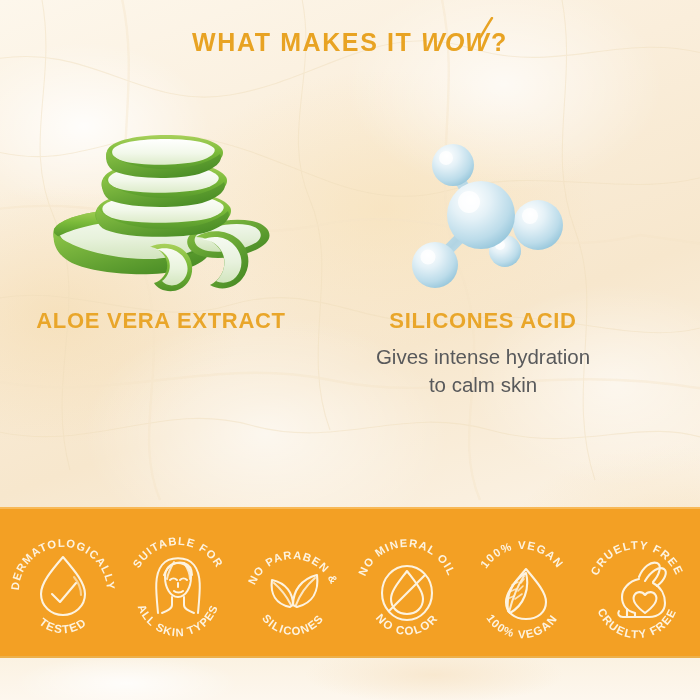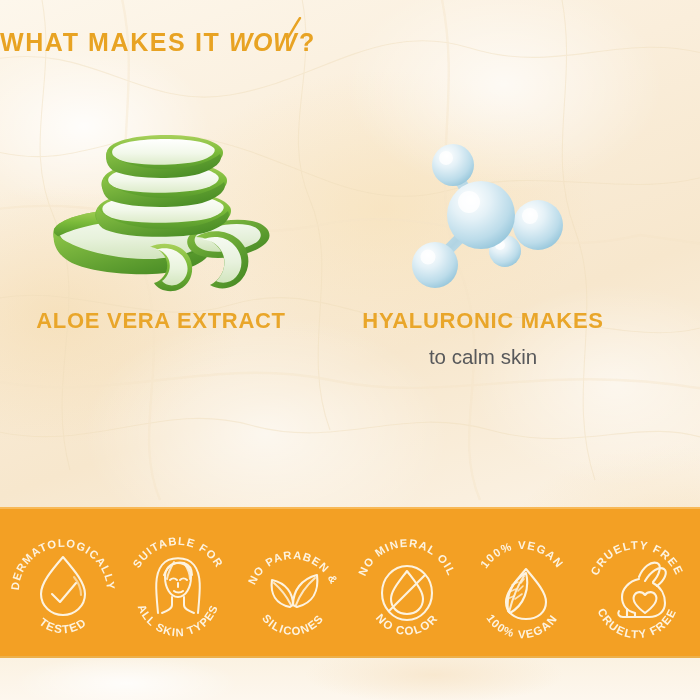--- a/index.html
+++ b/index.html
@@ -24,21 +24,21 @@
       radial-gradient(ellipse 300px 200px at 55% 30%, rgba(247,223,178,.55), rgba(247,223,178,0) 70%),
       radial-gradient(ellipse 260px 180px at 8% 45%, rgba(243,214,163,.50), rgba(243,214,163,0) 72%),
       radial-gradient(ellipse 230px 160px at 95% 80%, rgba(243,214,163,.45), rgba(243,214,163,0) 72%),
       linear-gradient(160deg, #fdf7ec 0%, #faeedb 28%, #f7e7cd 52%, #fbf2e4 76%, #f8ead4 100%);
   }
   .veins { position:absolute; inset:0; opacity:.55; }
 
   
   .title {
     position:absolute; top:28px; left:0; width:700px;
-    text-align:left;
+    text-align:center;
     font-size:25px; font-weight:bold;
     letter-spacing:1.6px;
     color:#e8a323;
     white-space:nowrap;
   }
   .title .wow {
     font-style:italic; letter-spacing:.5px;
     position:relative; padding-right:2px;
   }
   .title .swoosh {
@@ -230,22 +230,23 @@
           <circle cx="42" cy="130" r="23" fill="url(#ballG)"></circle>
           <circle cx="35" cy="122" r="7.5" fill="#ffffff" opacity=".75"></circle>
 
           <circle cx="112" cy="116" r="16" fill="url(#ballG)"></circle>
           <circle cx="107" cy="110" r="5" fill="#ffffff" opacity=".75"></circle>
 
           <circle cx="88" cy="80" r="34" fill="url(#ballG)"></circle>
           <circle cx="76" cy="67" r="11" fill="#ffffff" opacity=".78"></circle>
         </svg>
       </div>
-      <div class="ing-title">HYALURONIC MAKES</div>
+      <div class="ing-title">SILICONES ACID</div>
       <div class="ing-desc">
+        <div>Gives intense hydration</div>
         <div>to calm skin</div>
       </div>
     </div>
   </div>
 
   <div class="strip">
     <div class="strip-inner">
 
       <div class="badge">
         <svg viewBox="0 0 108 124">

